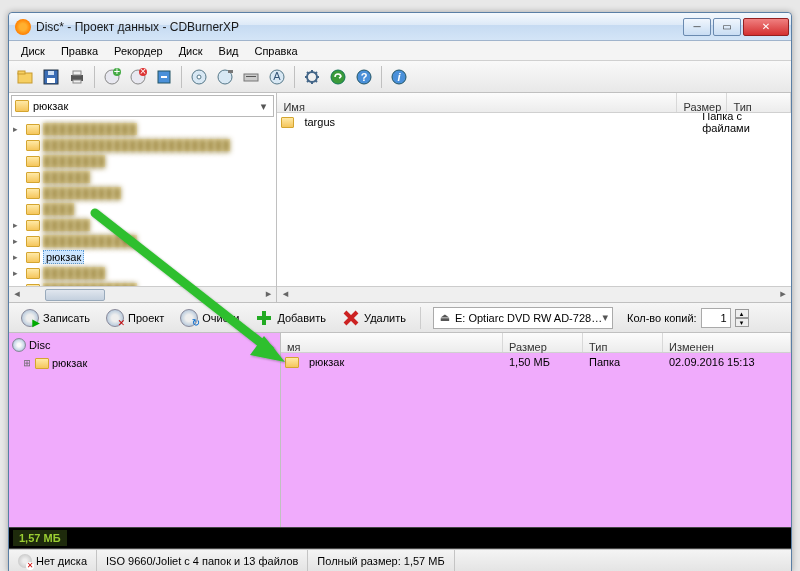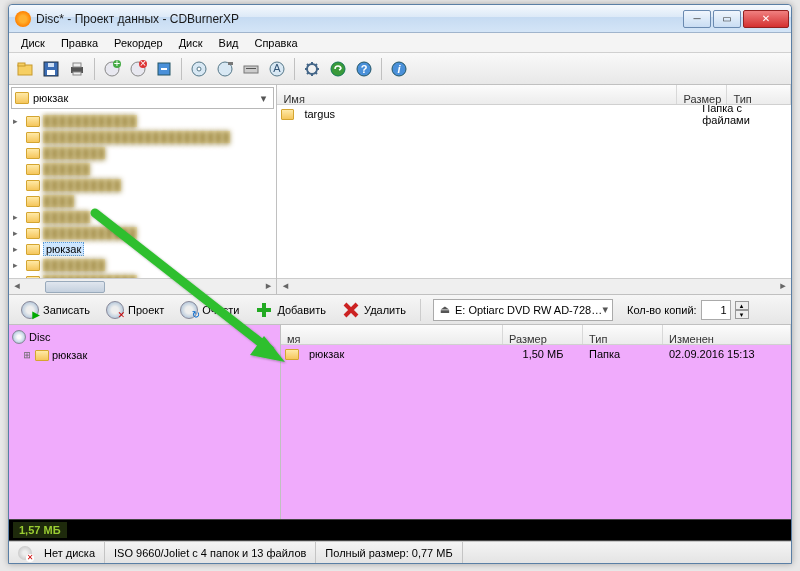--- a/index.html
+++ b/index.html
@@ -1,18 +1,18 @@
 <!DOCTYPE html>
 <html><head>
 <meta charset="utf-8">
 <style>
 * { box-sizing: border-box; margin: 0; padding: 0; font-family: Tahoma, "Segoe UI", sans-serif; font-size: 11px; }
 body { background: #e8e8e8; width: 800px; height: 571px; overflow: hidden; position: relative; }
 
-.window { position: absolute; left: 8px; top: 4px; width: 784px; height: 560px; background: #f0f0f0; border: 1px solid #5a7fa5; border-radius: 4px 4px 0 0; box-shadow: 0 0 6px rgba(0,0,0,0.3); display: flex; flex-direction: column; }
+.window { position: absolute; left: 8px; top: 12px; width: 784px; height: 560px; background: #f0f0f0; border: 1px solid #5a7fa5; border-radius: 4px 4px 0 0; box-shadow: 0 0 6px rgba(0,0,0,0.3); display: flex; flex-direction: column; }
 
 .titlebar { height: 28px; background: linear-gradient(to bottom, #f5f9fd 0%, #dce9f7 45%, #c6dbf2 46%, #d4e5f7 100%); border-radius: 4px 4px 0 0; display: flex; align-items: center; padding: 0 2px 0 6px; border-bottom: 1px solid #a0b4cc; }
 .titlebar .app-icon { width: 16px; height: 16px; background: radial-gradient(circle, #ffb030 30%, #ff8000 70%); border-radius: 50%; margin-right: 5px; }
 .titlebar .title { flex: 1; color: #1a1a1a; font-size: 12px; }
 .win-btns { display: flex; gap: 0; }
 .win-btn { width: 28px; height: 18px; border: 1px solid #6a8ab0; border-radius: 2px; background: linear-gradient(to bottom,#f0f6fd,#c9ddf3); margin-left: 2px; display:flex; align-items:center; justify-content:center; font-size:10px; color:#303030; }
 .win-btn.close { width: 46px; background: linear-gradient(to bottom,#f08080,#d43030); color:#fff; border-color:#932020; }
 
 .menubar { height: 20px; background: #f4f4f4; display: flex; align-items: center; padding: 0 4px; border-bottom: 1px solid #d0d0d0; }
 .menubar span { padding: 2px 8px; cursor: default; }
@@ -70,21 +70,21 @@
 .comp-list { flex:1; display:flex; flex-direction:column;}
 .comp-list .list-header .col:nth-child(1){width:222px;}
 .comp-list .list-header .col:nth-child(2){width:80px;}
 .comp-list .list-header .col:nth-child(3){width:80px;}
 .comp-list .list-header .col:nth-child(4){flex:1;}
 
 .size-bar { height:22px; background:#000; display:flex; align-items:center; padding:0 4px; border-top:1px solid #444; border-bottom:1px solid #444;}
 .size-bar .used{ color:#9acd32; font-weight:bold; padding:2px 6px; background:rgba(100,140,40,0.3);}
 
 .status-bar { height:22px; background:linear-gradient(#f4f4f4,#e4e4e4); display:flex; align-items:center; border-top:1px solid #c8c8c8;}
-.status-bar .seg{ padding: 0 9px; border-right:1px solid #c4c4c4; height:100%; display:flex; align-items:center; gap:12px;}
+.status-bar .seg{ padding: 0 9px; border-right:1px solid #c4c4c4; height:100%; display:flex; align-items:center; gap:4px;}
 .status-bar .nodisc-ic{width:14px; height:14px; border-radius:50%; background: radial-gradient(circle,#eee 20%,#ccc 70%); position:relative;}
 .status-bar .nodisc-ic:after{content:"✕"; position:absolute; right:-2px; bottom:-2px; font-size:8px; color:#c00; background:#fff; border-radius:50%; width:8px; height:8px; line-height:8px; text-align:center;}
 
 .arrow-overlay { position:absolute; left:80px; top:205px; width:220px; height:170px; pointer-events:none; z-index:50;}
 
 svg.icon-svg { width:18px; height:18px; }
 </style>
 </head>
 <body>
 
@@ -366,39 +366,39 @@
       <div class="list-header">
         <div class="col">мя</div>
         <div class="col">Размер</div>
         <div class="col">Тип</div>
         <div class="col">Изменен</div>
       </div>
       <div class="list-body">
         <div class="list-row">
           <div class="fold"></div>
           <div class="cell" style="width:200px">рюкзак</div>
-          <div class="cell" style="width:80px;text-align:center">1,50 МБ</div>
+          <div class="cell" style="width:80px;text-align:left">1,50 МБ</div>
           <div class="cell" style="width:80px">Папка</div>
           <div class="cell">02.09.2016 15:13</div>
         </div>
       </div>
     </div>
   </div>
 
   <div class="size-bar">
     <div class="used">1,57 МБ</div>
   </div>
 
   <div class="status-bar">
     <div class="seg">
       <div class="nodisc-ic"></div>
       <span>Нет диска</span>
     </div>
     <div class="seg">ISO 9660/Joliet с 4 папок и 13 файлов</div>
-    <div class="seg">Полный размер: 0,77 МБ</div>
+    <div class="seg">Полный размер: 1,57 МБ</div>
   </div>
 
 </div>
 
 <svg class="arrow-overlay" viewBox="0 0 220 170">
   <defs>
       <filter id="s">
         <feDropShadow dx="1" dy="1" stdDeviation="1" flood-opacity="0.3"></feDropShadow>
       </filter>
     </defs>

